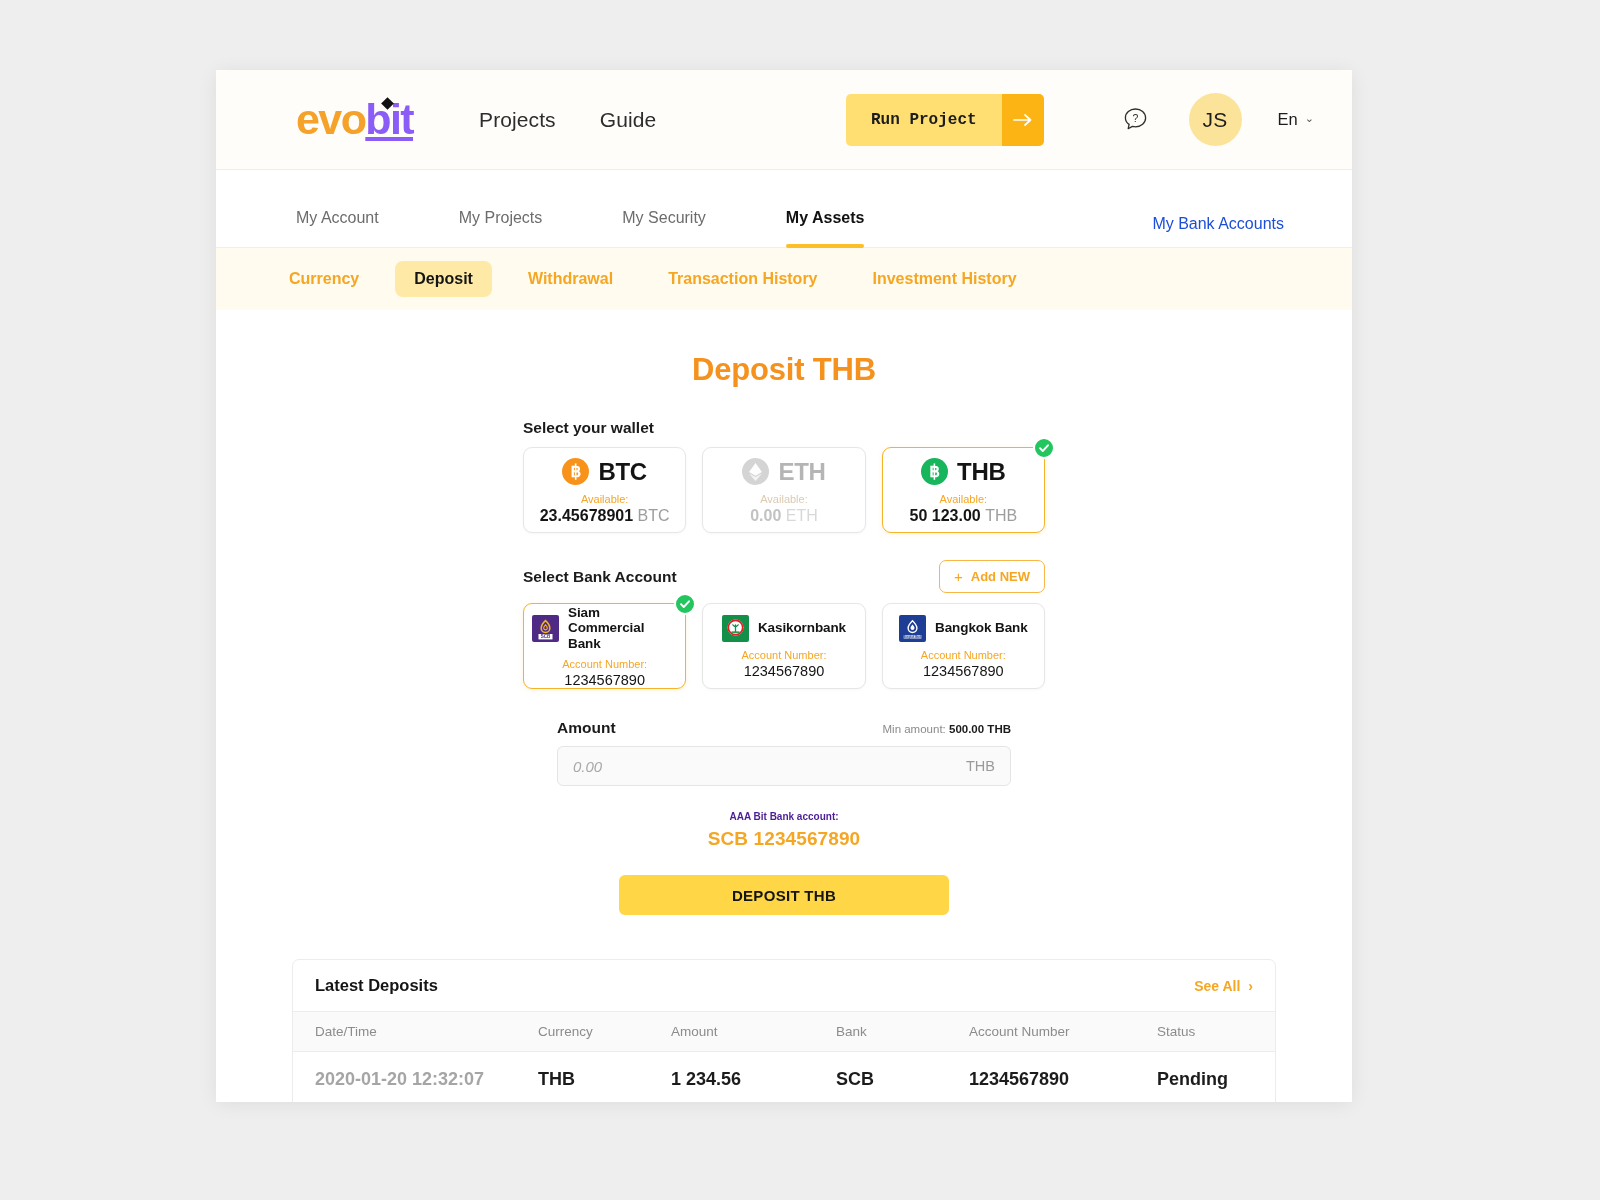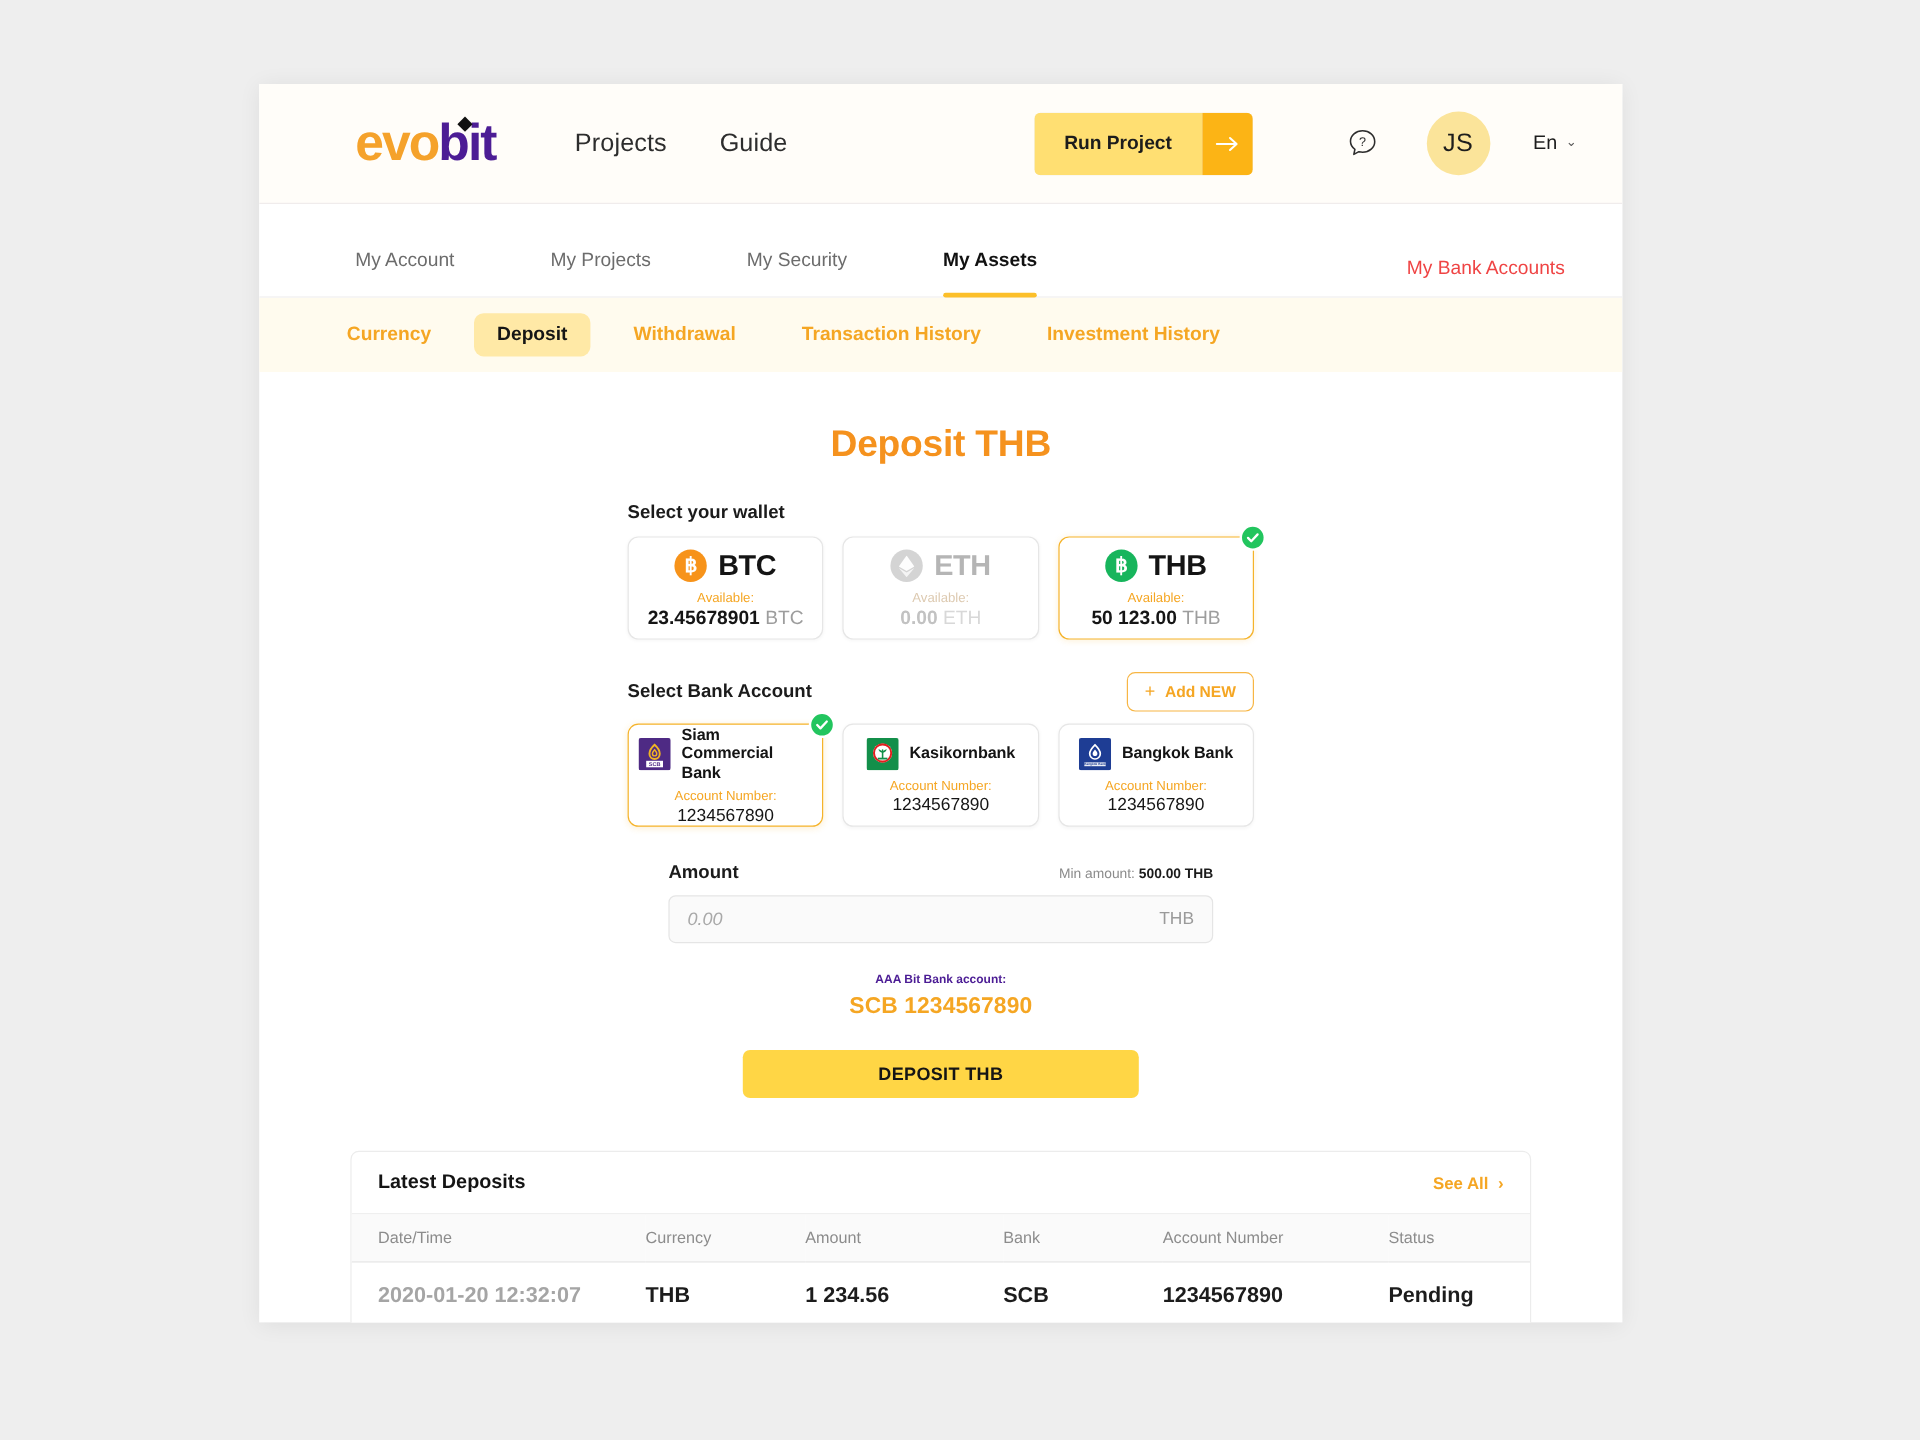--- a/index.html
+++ b/index.html
@@ -34,21 +34,21 @@
   }
   .logo {
     font-size: 43px;
     font-weight: 700;
     letter-spacing: -1.6px;
     line-height: 1;
     position: relative;
     white-space: nowrap;
   }
   .logo .evo { color: #f5a22b; }
-  .logo .bit { color: #4c1d95; }
+  .logo .bit { color: #8b5cf6; text-decoration: underline; }
   .logo .dot {
     position: absolute;
     width: 9px; height: 9px;
     background: #111;
     transform: rotate(45deg);
     top: 1px; right: 21px;
   }
   .main-nav {
     display: flex;
     gap: 44px;
@@ -68,21 +68,21 @@
     gap: 0;
   }
   .run-project {
     display: flex;
     align-items: center;
     height: 52px;
     border-radius: 5px;
     overflow: hidden;
     border: none;
     cursor: pointer;
-    font-family: Liberation Sans, sans-serif;
+    font-family: Liberation Mono, monospace;
   }
   .run-project .rp-label {
     background: #ffdf72;
     color: #1c1c1c;
     font-size: 16px;
     font-weight: 600;
     padding: 0 25px;
     height: 100%;
     display: flex;
     align-items: center;
@@ -159,23 +159,23 @@
   .account-nav .tab.active::after {
     content: "";
     position: absolute;
     left: 0; right: 0; bottom: -1px;
     height: 4px;
     background: #fcbf29;
     border-radius: 2px;
   }
   .account-nav .right-link {
     margin-left: auto;
-    margin-right: 48px;
+    margin-right: 68px;
     font-size: 16px;
-    color: #ef4444;
+    color: #1d4ed8;
     padding-bottom: 14px;
     cursor: pointer;
     white-space: nowrap;
   }
 
   
   .sub-nav {
     height: 62px;
     background: #fffbee;
     display: flex;

